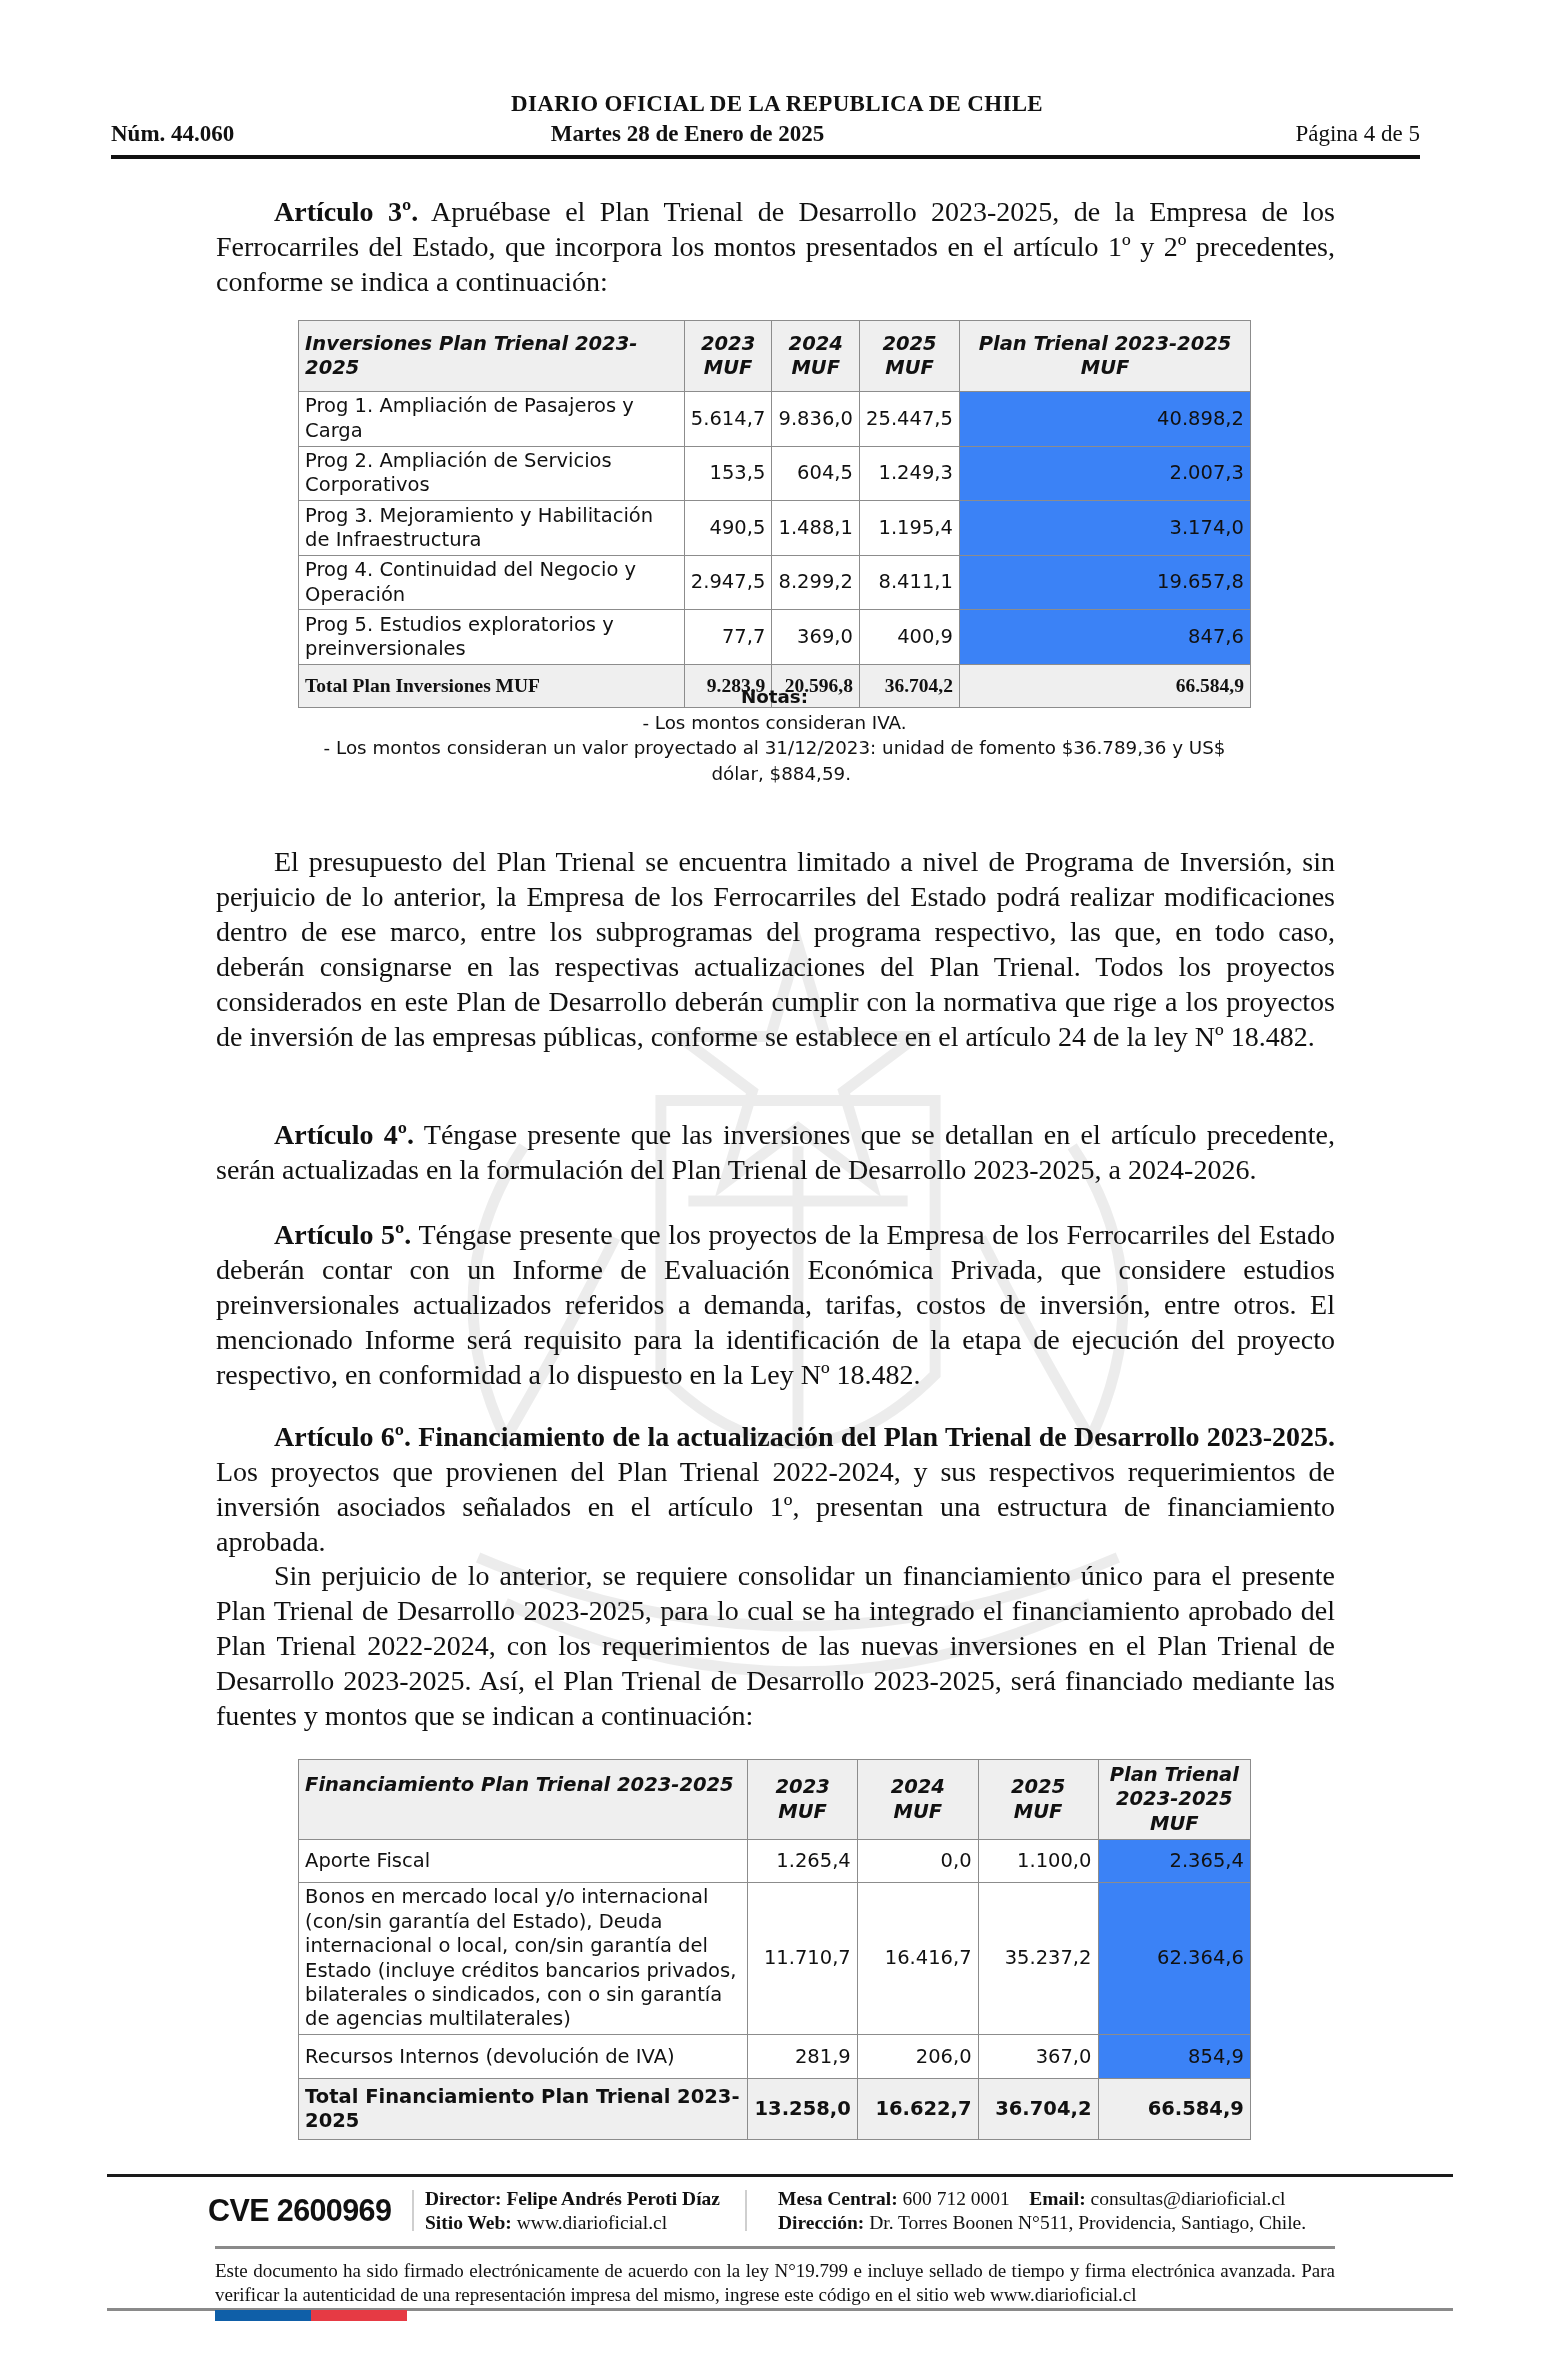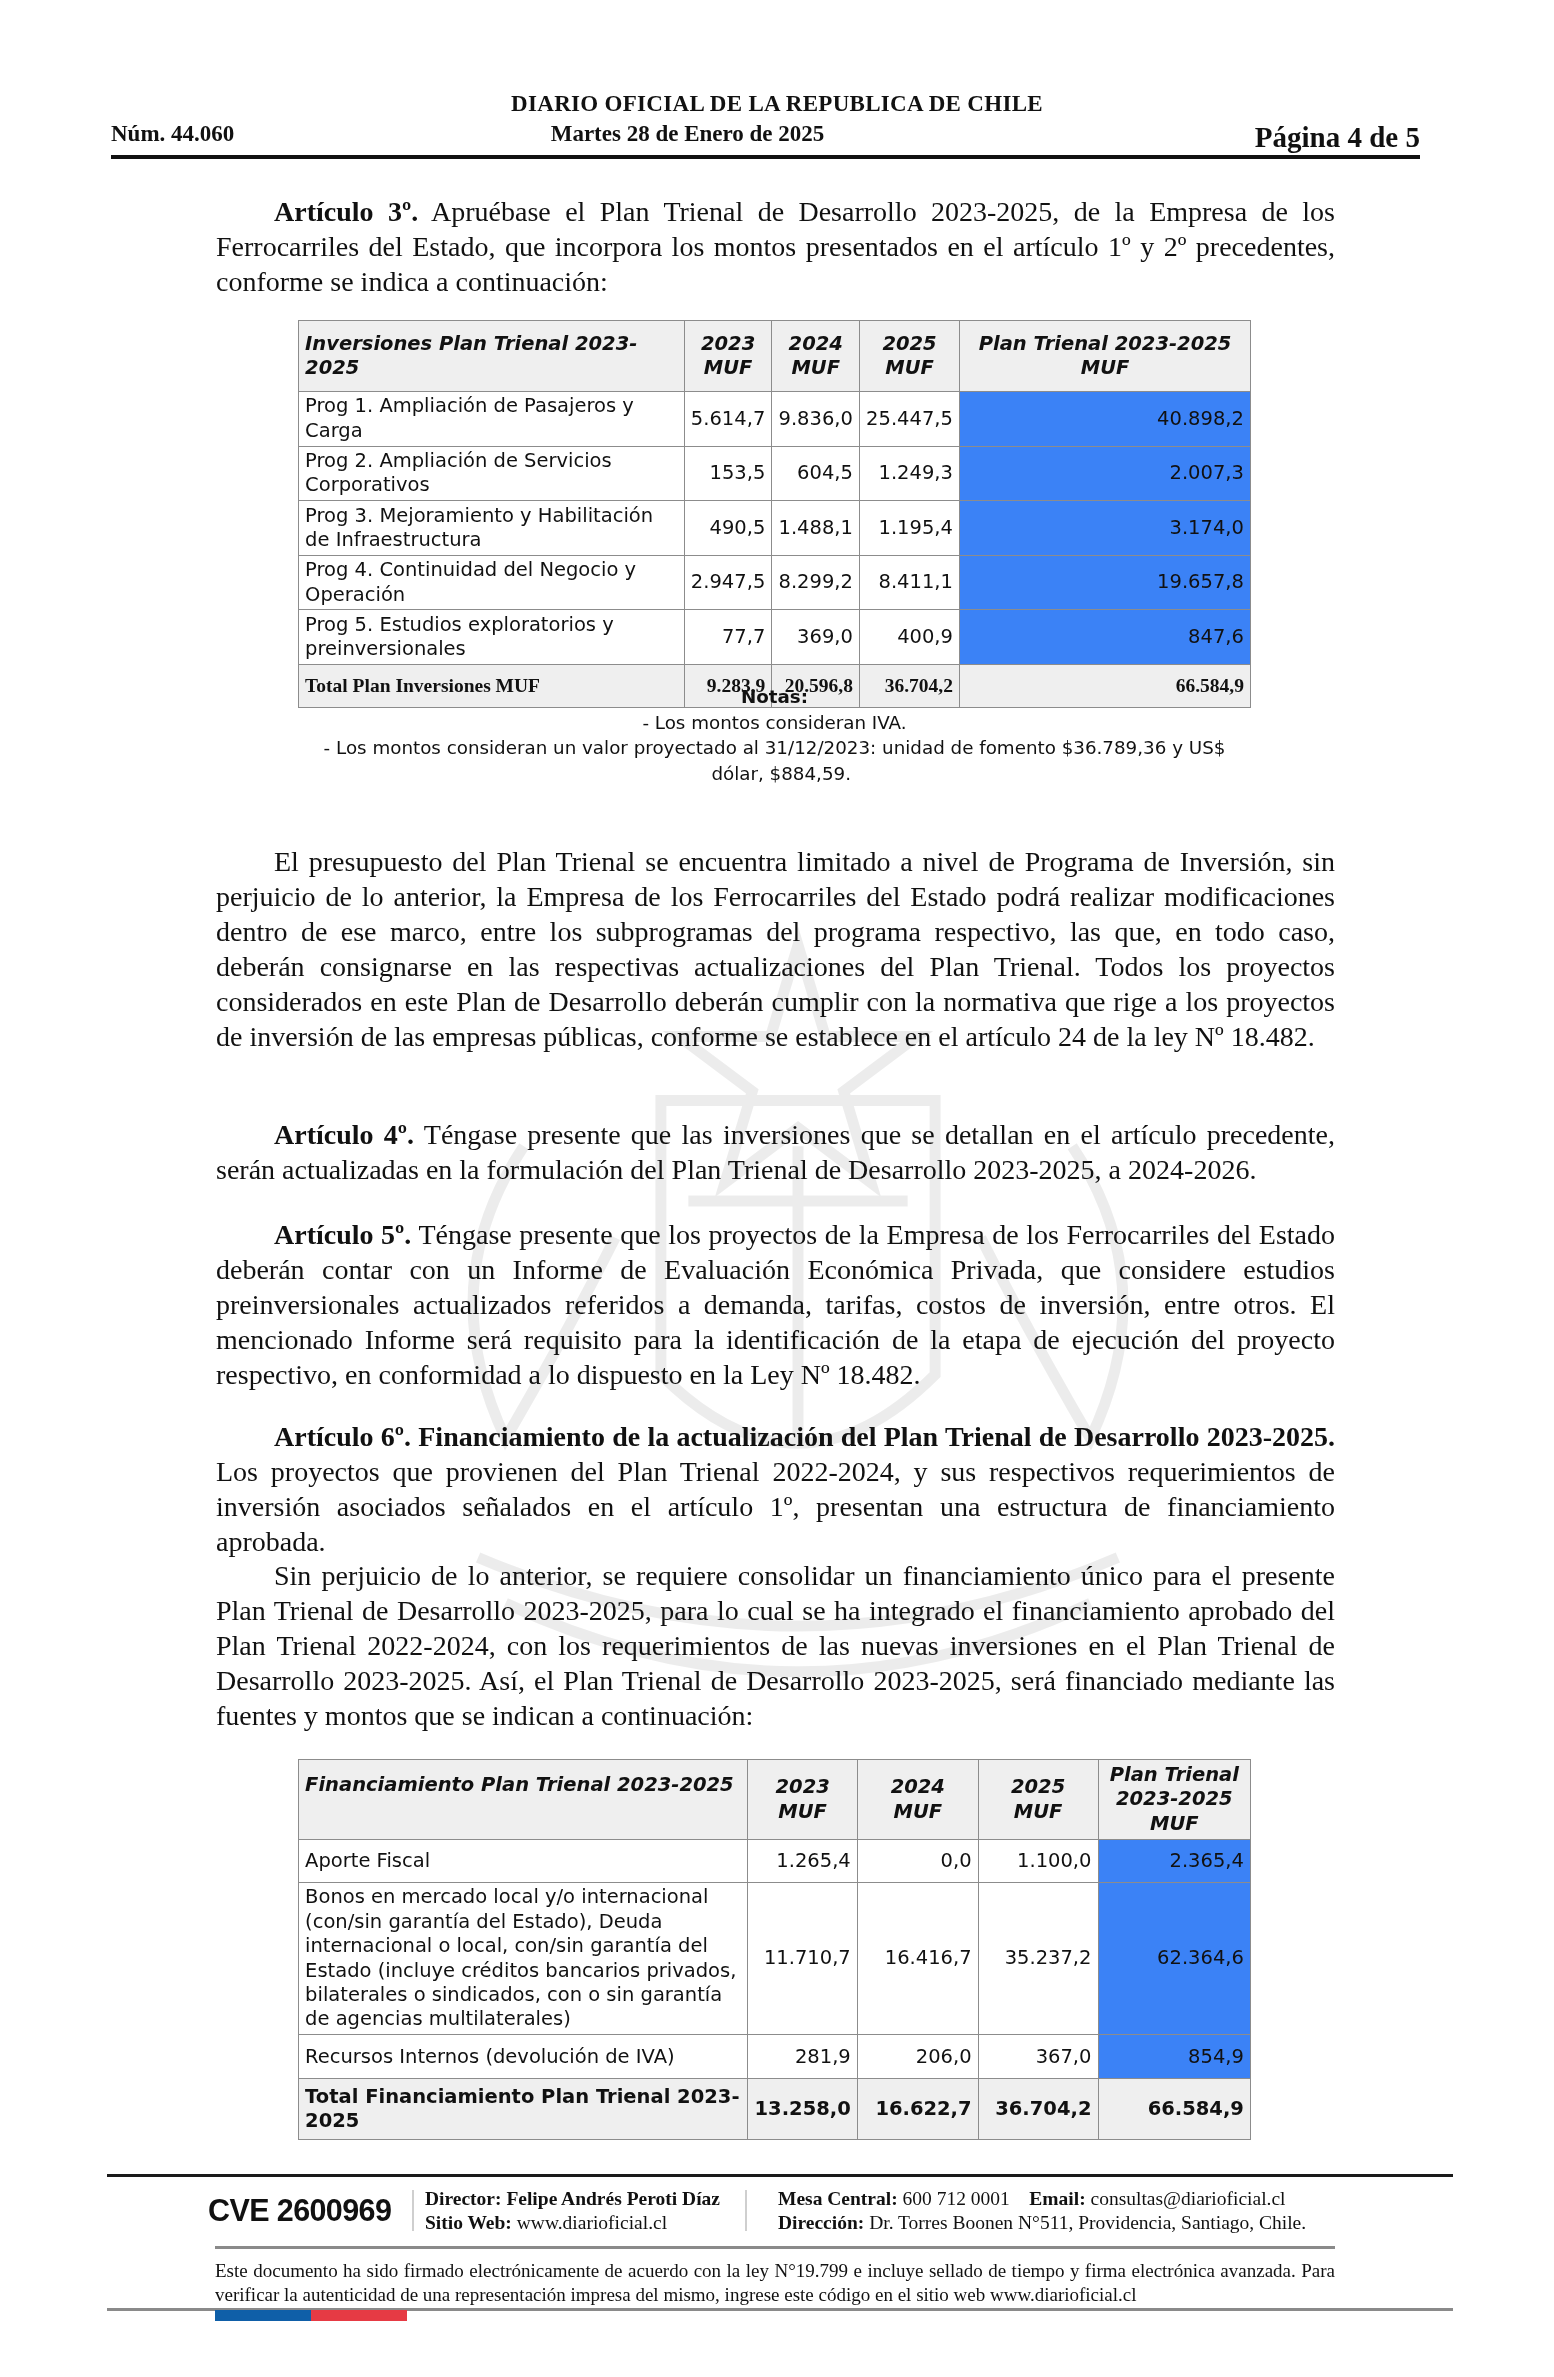--- a/index.html
+++ b/index.html
@@ -8,21 +8,21 @@
   .sans { font-family: "DejaVu Sans", "Liberation Sans", sans-serif; }
   .abs { position:absolute; }
 
   
   .watermark { position:absolute; left:341px; top:872px; width:914px; height:914px; opacity:0.07; pointer-events:none; }
 
   
   .hdr-title { left:0; width:1554px; top:91px; text-align:center; font-size:23px; font-weight:bold; letter-spacing:0.3px; }
   .hdr-num { left:111px; top:121px; font-size:23px; font-weight:bold; }
   .hdr-date { left:0; width:1375px; top:121px; text-align:center; font-size:23px; font-weight:bold; }
-  .hdr-page { right:134px; top:121px; font-size:29px; font-weight:bold;margin-left:26px; }
+  .hdr-page { right:134px; top:121px; font-size:23px; font-weight:normal;margin-left:26px; }
   .hdr-rule { left:111px; top:155px; width:1309px; height:3.7px; background:#111; }
 
   
   .para { position:absolute; left:216px; width:1119px; font-size:28px; line-height:35px; text-align:justify; }
   .para .indent { display:inline-block; width:58px; }
   .para b { font-weight:bold; }
 
   
   table.dt { position:absolute; left:298px; width:953px; border-collapse:collapse; font-size:19.5px; line-height:24.4px; }
   table.dt td, table.dt th { border:1.8px solid #8c8c8c; padding:2.4px 6.1px; vertical-align:middle; }

